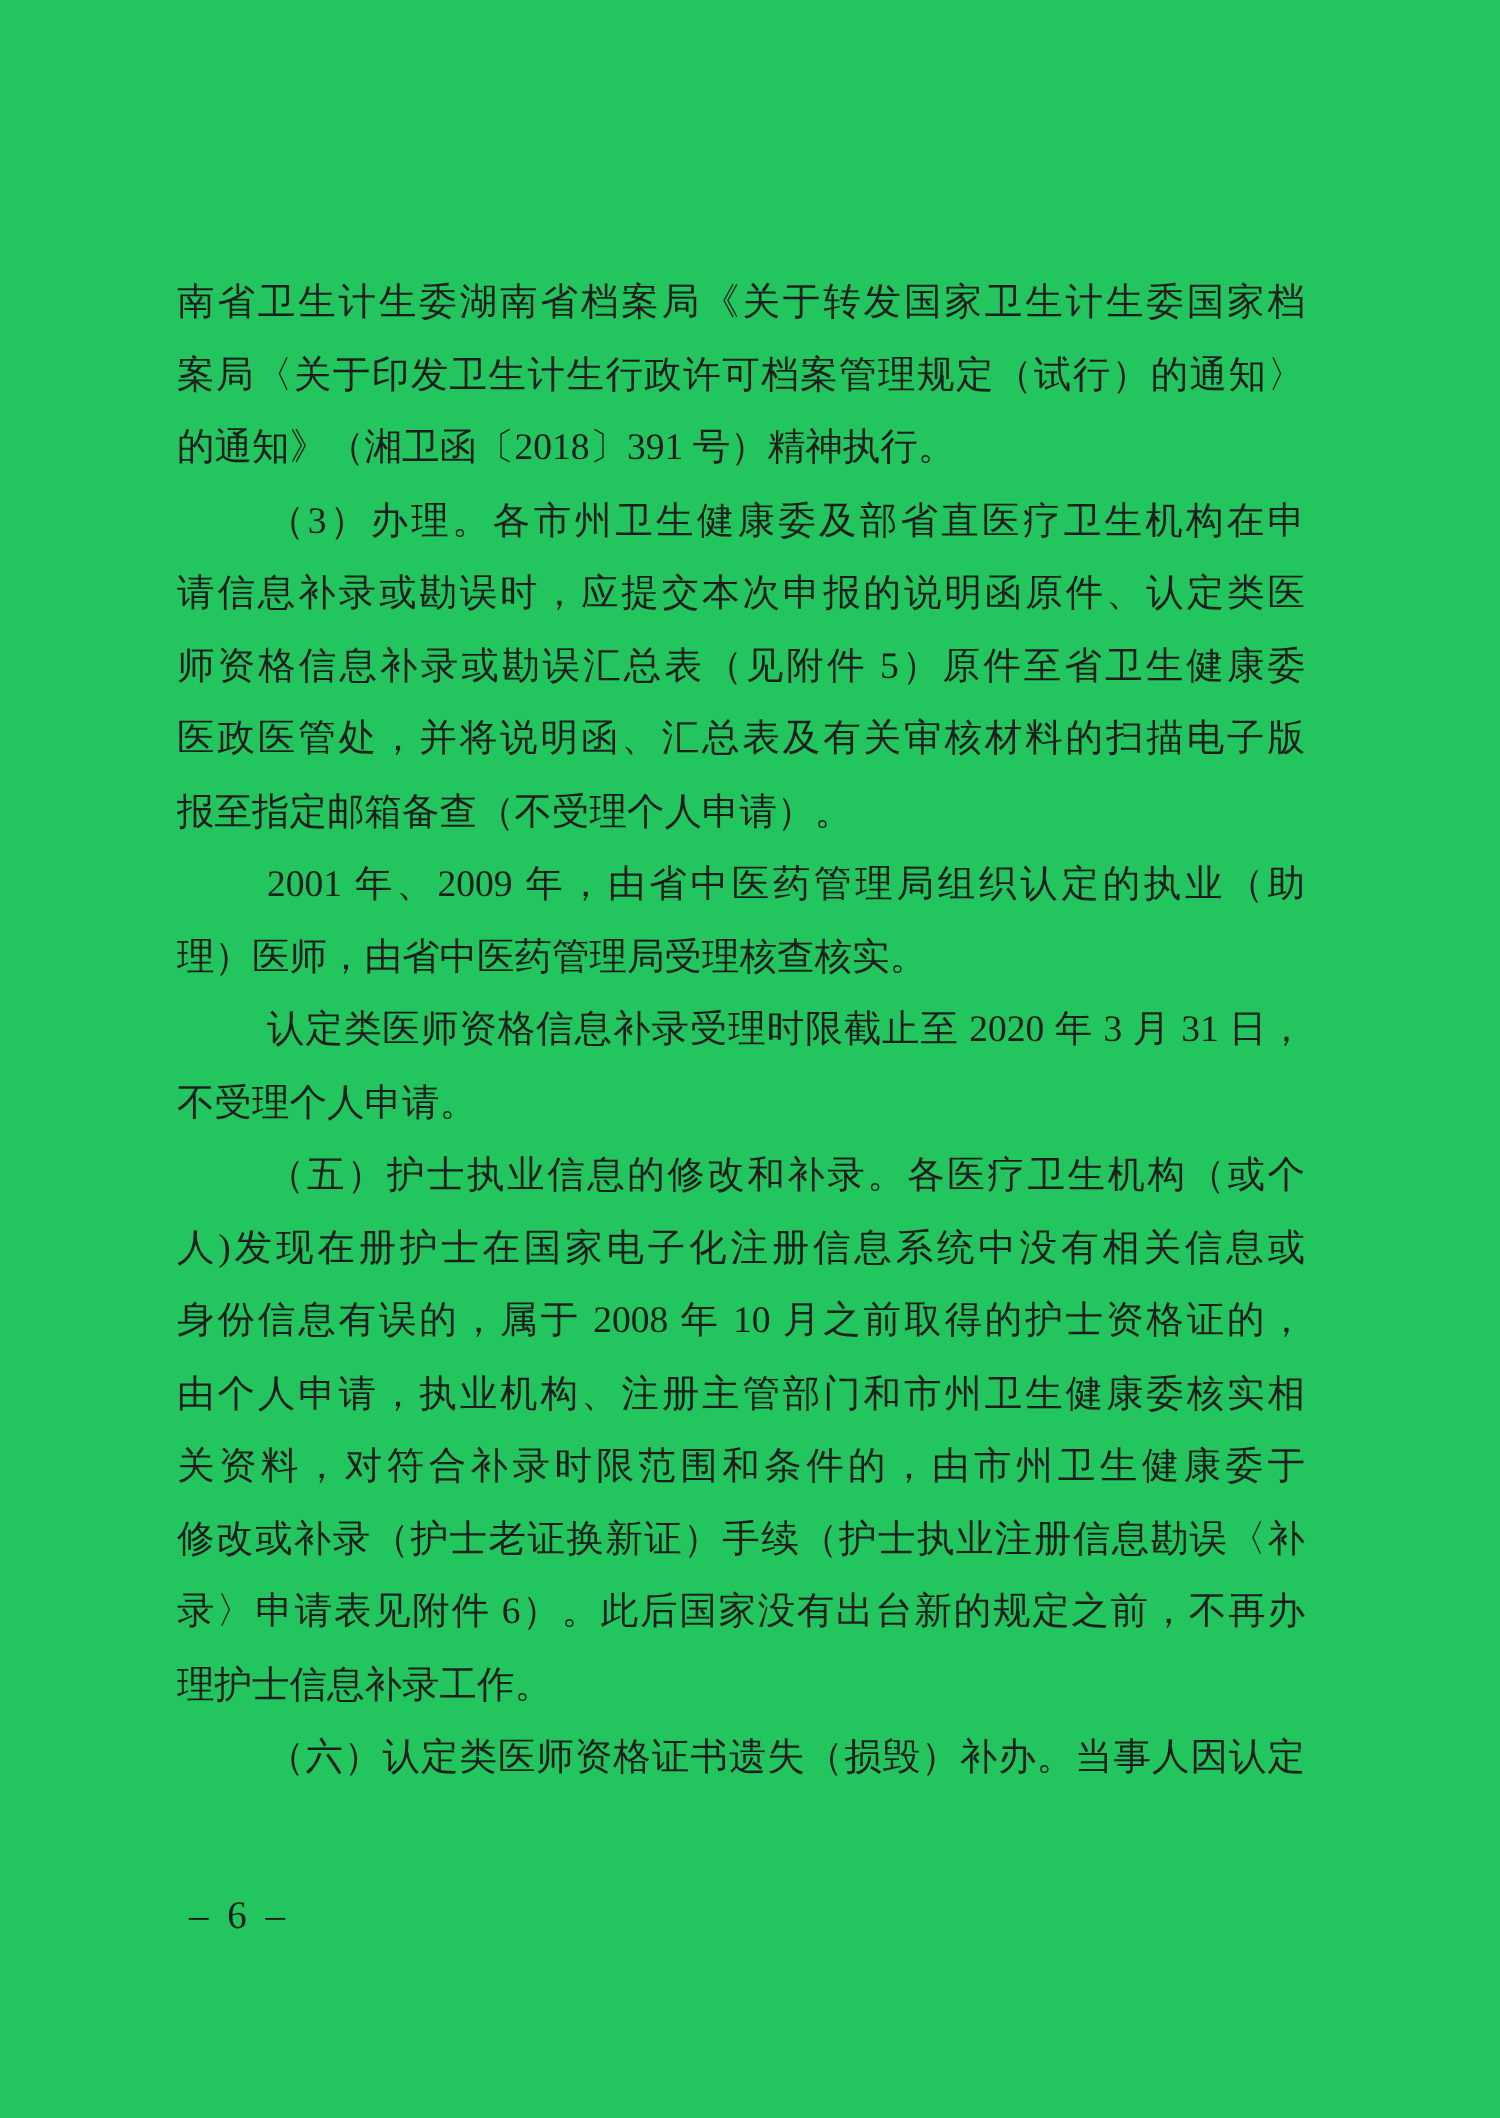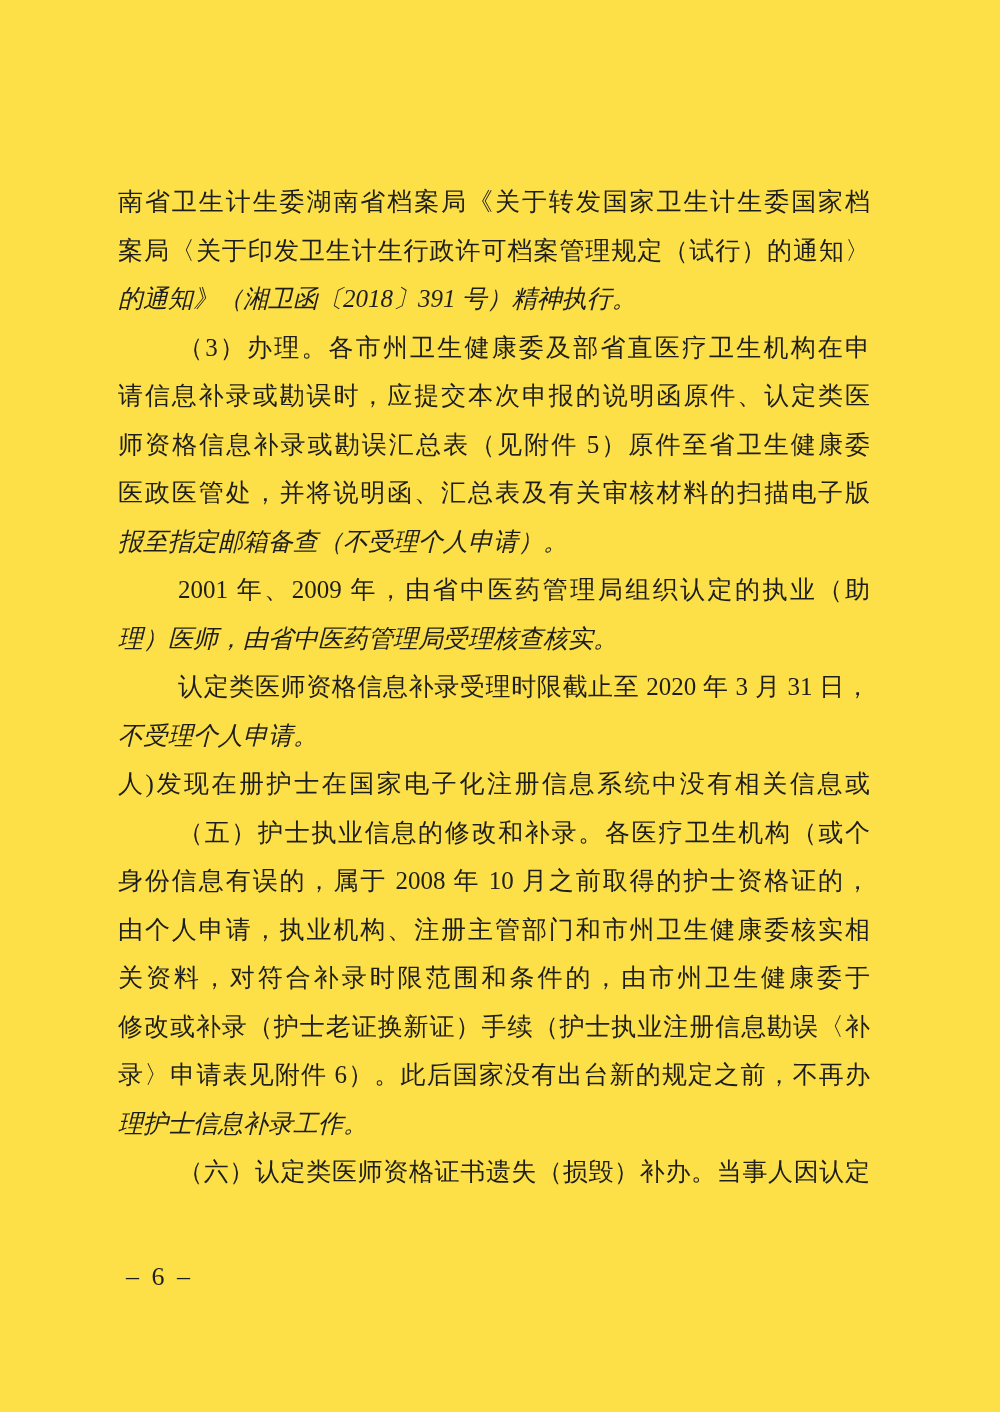--- a/index.html
+++ b/index.html
@@ -4,21 +4,21 @@
 <style>
   html, body {
     margin: 0;
     padding: 0;
     background: #ffffff;
   }
   .page {
     position: relative;
     width: 1000px;
     height: 1412px;
-    background: #fde047;
+    background: #22c55e;
     color: #1e1e1e;
     font-family: "Liberation Serif", "DejaVu Serif", serif;
     overflow: hidden;
   }
   .textblock {
     position: absolute;
     left: 118px;
     top: 178px;
     width: 752px;
   }
@@ -29,21 +29,20 @@
     line-height: 48.5px;
     height: 48.5px;
     overflow: hidden;
     text-align: justify;
     text-align-last: justify;
     text-justify: inter-character;
     white-space: normal;
   }
   .line.end {
     text-align-last: left;
-    font-style: italic;
   }
   .line.indent {
     text-indent: 60px;
   }
   .footer {
     position: absolute;
     left: 126px;
     top: 1262px;
     font-size: 26px;
     line-height: 30px;
@@ -62,22 +61,22 @@
       <p class="line end">的通知》（湘卫函〔2018〕391 号）精神执行。</p>
       <p class="line indent">（3）办理。各市州卫生健康委及部省直医疗卫生机构在申</p>
       <p class="line">请信息补录或勘误时，应提交本次申报的说明函原件、认定类医</p>
       <p class="line">师资格信息补录或勘误汇总表（见附件 5）原件至省卫生健康委</p>
       <p class="line">医政医管处，并将说明函、汇总表及有关审核材料的扫描电子版</p>
       <p class="line end">报至指定邮箱备查（不受理个人申请）。</p>
       <p class="line indent">2001 年、2009 年，由省中医药管理局组织认定的执业（助</p>
       <p class="line end">理）医师，由省中医药管理局受理核查核实。</p>
       <p class="line indent">认定类医师资格信息补录受理时限截止至 2020 年 3 月 31 日，</p>
       <p class="line end">不受理个人申请。</p>
+      <p class="line indent">（五）护士执业信息的修改和补录。各医疗卫生机构（或个</p>
       <p class="line">人)发现在册护士在国家电子化注册信息系统中没有相关信息或</p>
-      <p class="line indent">（五）护士执业信息的修改和补录。各医疗卫生机构（或个</p>
       <p class="line">身份信息有误的，属于 2008 年 10 月之前取得的护士资格证的，</p>
       <p class="line">由个人申请，执业机构、注册主管部门和市州卫生健康委核实相</p>
       <p class="line">关资料，对符合补录时限范围和条件的，由市州卫生健康委于</p>
       <p class="line">修改或补录（护士老证换新证）手续（护士执业注册信息勘误〈补</p>
       <p class="line">录〉申请表见附件 6）。此后国家没有出台新的规定之前，不再办</p>
       <p class="line end">理护士信息补录工作。</p>
       <p class="line indent">（六）认定类医师资格证书遗失（损毁）补办。当事人因认定</p>
     </div>
   <div class="footer">– 6 –</div>
 </div>

